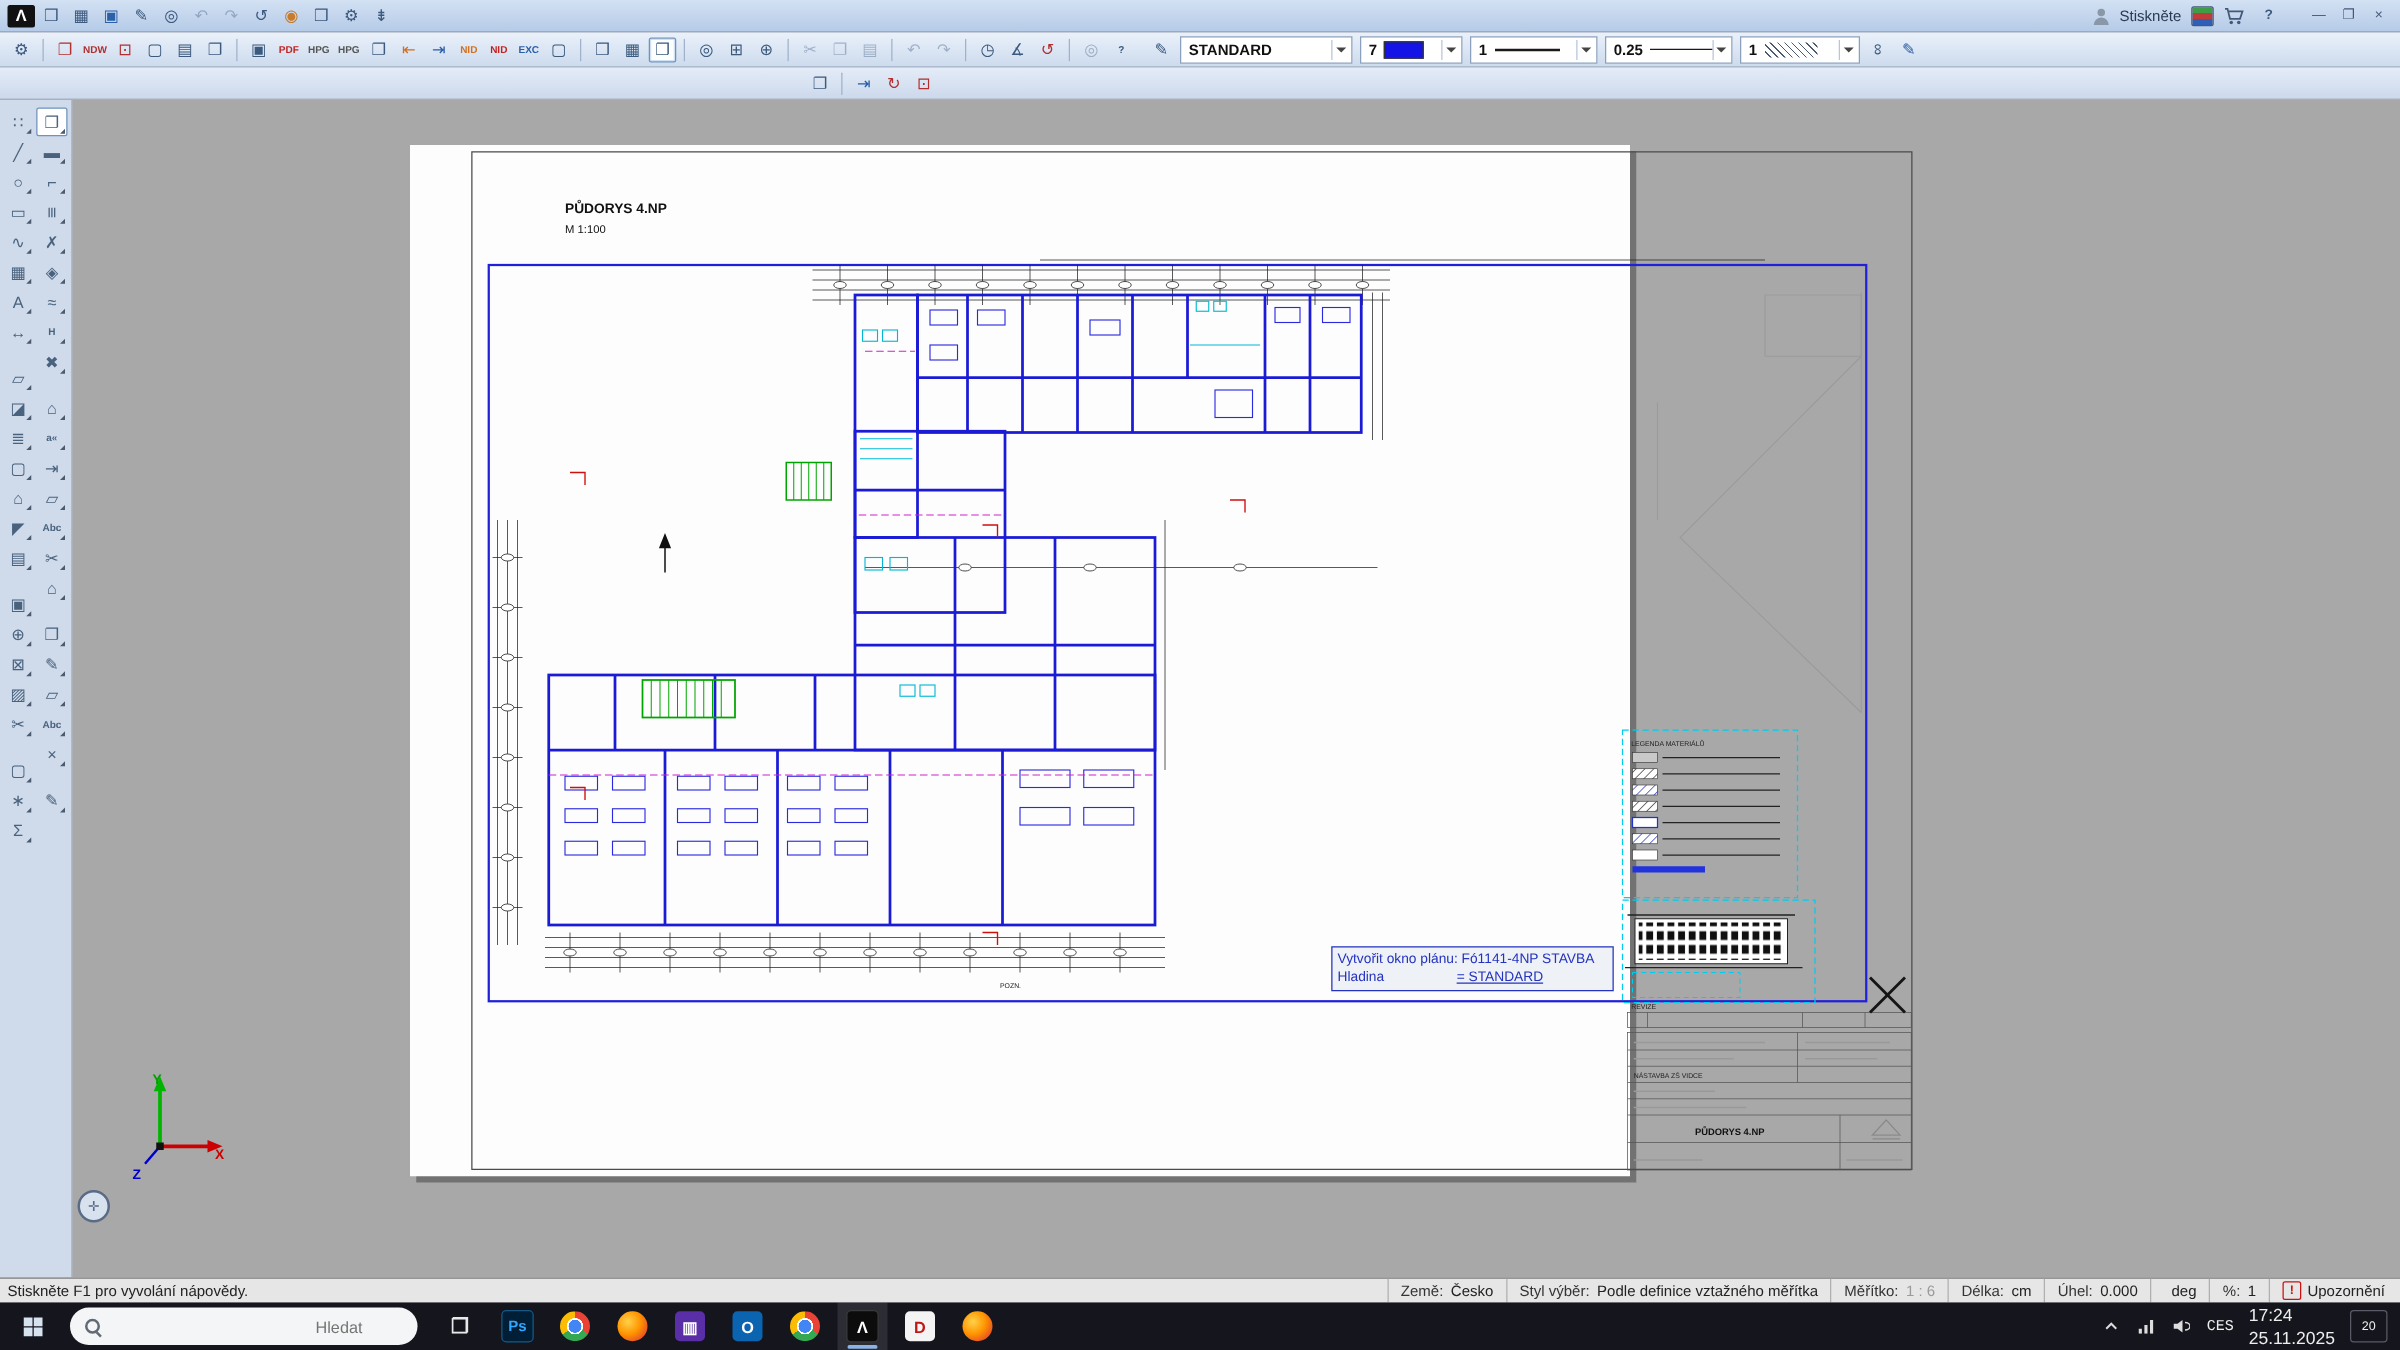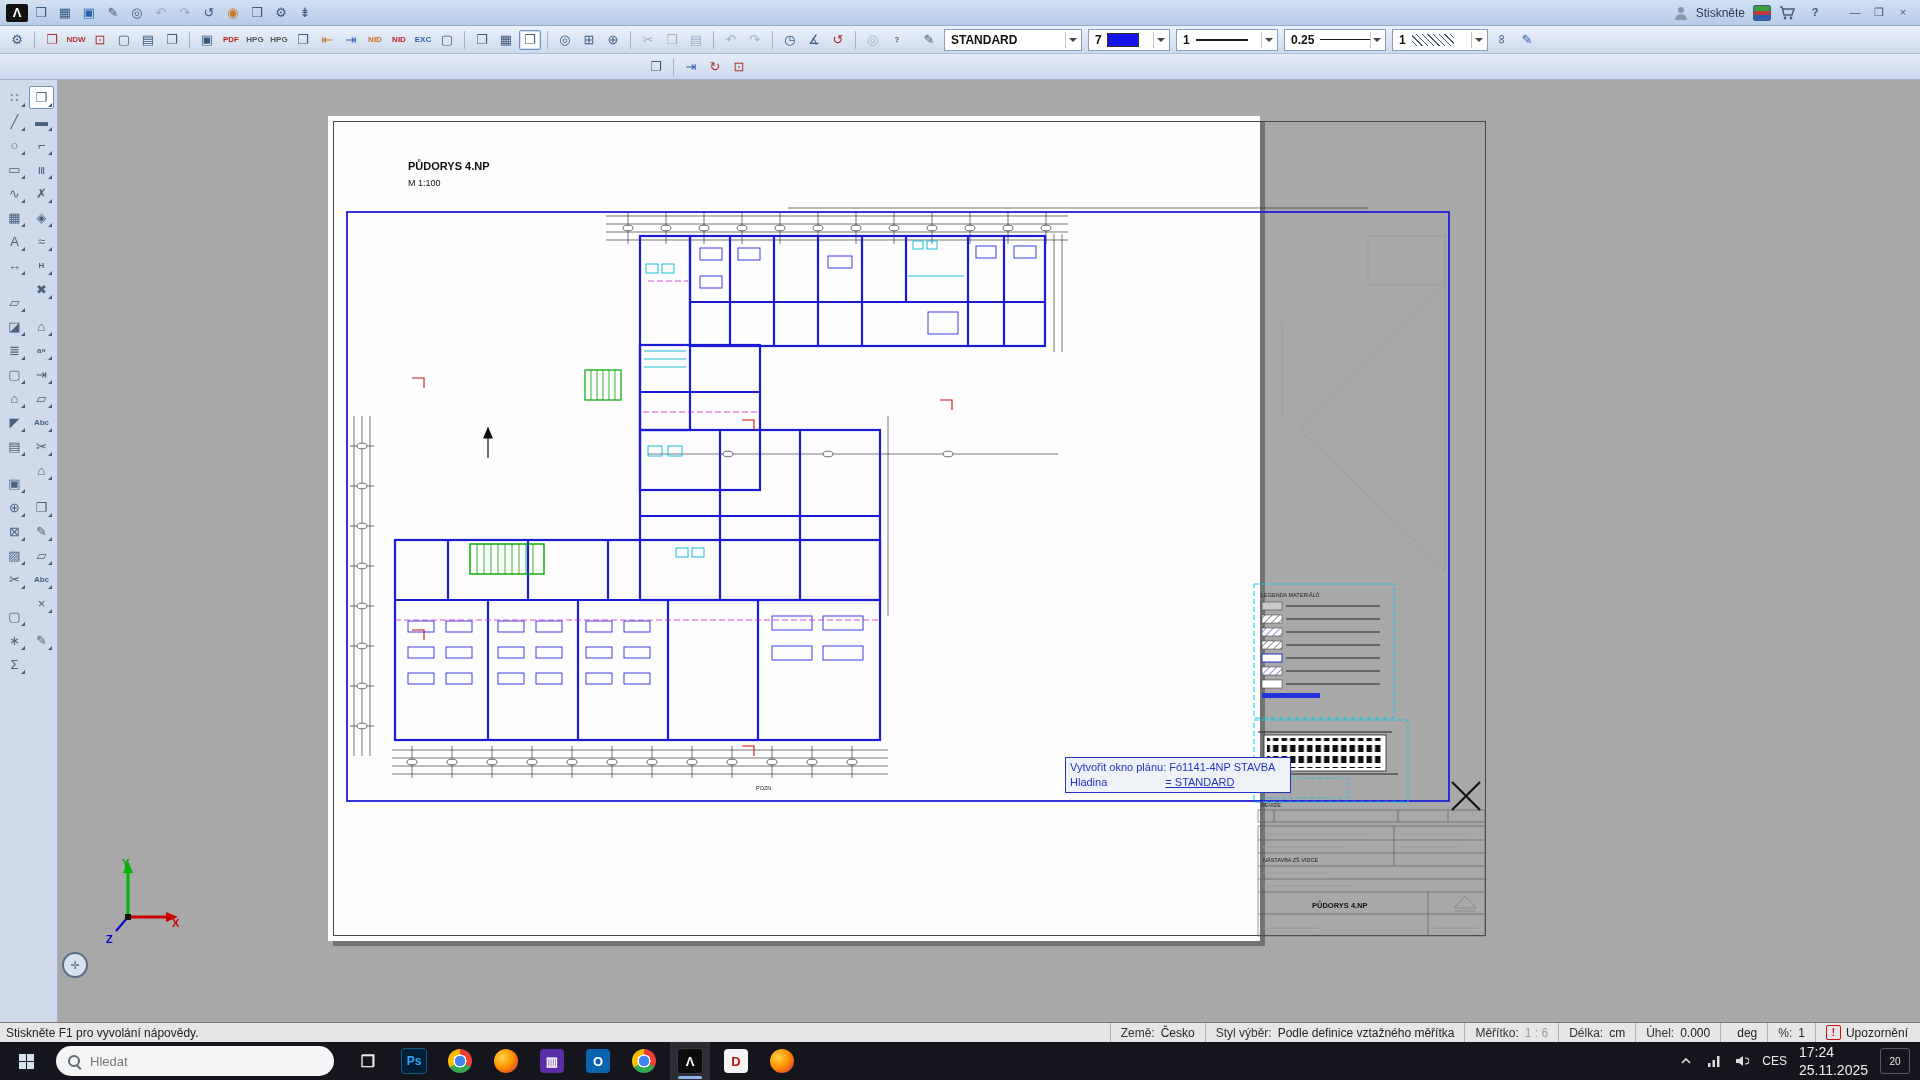--- a/index.html
+++ b/index.html
@@ -51,21 +51,21 @@
     display:flex;align-items:center;justify-content:center;padding:0;border-radius:2px;}
   .pbtn .g{font-size:13px;color:#49637f;line-height:1;}
   .pbtn.txt .g{font-size:8px;font-weight:bold;}
   .pbtn.sel{background:#fff;border:1px solid #6f93bd;}
   .pbtn.grp{margin-top:13px;}
   .pbtn .dd{position:absolute;right:1px;bottom:1px;width:0;height:0;
     border-left:4px solid transparent;border-bottom:4px solid #4a5a70;}
   
   .canvas{position:absolute;left:58px;top:80px;right:0;bottom:58px;background:#a8a8a8;overflow:hidden;}
   .sheet{position:absolute;left:270px;top:36px;width:932px;height:825px;background:#fdfdfd;
-    box-shadow:5px 5px 0 rgba(70,70,70,.55);}
+    box-shadow:5px 5px 0 rgba(70,70,70,.55);padding-left:44px;}
   .sheet svg{display:block;}
   .tooltip{position:absolute;left:1007px;top:677px;width:216px;border:1px solid #2433c0;
     background:#eef1f5;color:#2433c0;font-size:11px;padding:2px 4px;line-height:1.35;}
   .tooltip .row2{display:flex;}
   .tooltip .row2 .v{margin-left:58px;text-decoration:underline;}
   .hintbar{position:absolute;left:131px;top:914px;width:468px;height:20px;background:#fff;
     border:1px solid #333;font-weight:bold;font-size:12px;display:flex;align-items:center;justify-content:center;color:#000;}
   .axis{position:absolute;left:42px;top:775px;}
   .compass{position:absolute;left:4px;top:872px;width:22px;height:22px;border:2px solid #5a6b86;border-radius:50%;
     display:flex;align-items:center;justify-content:center;color:#5a6b86;font-size:11px;background:#d8e2ef;}
@@ -83,40 +83,40 @@
   
   .taskbar{position:absolute;left:0;top:1042px;width:1920px;height:38px;background:#15151e;
     display:flex;align-items:center;padding:0 4px;box-sizing:border-box;color:#e8e8e8;}
   .startbtn{width:44px;height:38px;display:flex;align-items:center;justify-content:center;background:transparent;border:none;}
   .winlogo{width:15px;height:15px;display:grid;grid-template-columns:7px 7px;grid-template-rows:7px 7px;gap:1px;}
   .winlogo i{background:#d7e2ef;}
   .searchpill{width:278px;height:30px;border-radius:15px;background:#f4f5f6;display:flex;align-items:center;
     gap:8px;padding:0 12px;margin:0 8px;box-sizing:border-box;}
   .mag{width:8px;height:8px;border:2px solid #5f6a75;border-radius:50%;position:relative;flex:none;}
   .mag::after{content:"";position:absolute;left:8px;top:8px;width:2px;height:5px;background:#5f6a75;transform:rotate(-45deg);}
-  .searchpill input{border:none;background:transparent;outline:none;font-size:13px;color:#444;width:200px;font-family:"Liberation Sans",sans-serif;}
+  .searchpill input{border:none;background:transparent;outline:none;font-size:13px;color:#444;width:200px;font-family:"Liberation Sans",sans-serif;text-align:right;}
   .apps{display:flex;align-items:center;gap:6px;margin-left:6px;}
   .app{width:40px;height:38px;background:transparent;border:none;display:flex;align-items:center;justify-content:center;position:relative;}
   .app .ai{width:24px;height:24px;display:flex;align-items:center;justify-content:center;
     font-size:13px;font-weight:bold;border-radius:4px;color:#fff;}
   .app.tv .ai{color:#e8e8e8;font-size:16px;}
   .app.ps .ai{background:#001e36;color:#31a8ff;border:1px solid #155a86;font-size:12px;}
   .app.ball-chrome .ai{border-radius:50%;
     background:radial-gradient(circle at 50% 50%,#4285f4 0 30%,#fff 31% 38%,transparent 39%),
     conic-gradient(#ea4335 0 33%,#34a853 33% 66%,#fbbc05 66% 100%);}
   .app.ball-ff .ai{border-radius:50%;background:radial-gradient(circle at 35% 35%,#ffd24a,#ff9500 45%,#e3442b 85%);}
   .app.purple .ai{background:#5a2ea6;}
   .app.outlook .ai{background:#0a64b0;}
   .app.allplan .ai{background:#0c0c0c;border:1px solid #3a3a3a;}
   .app.dtool .ai{background:#f4f4f4;color:#c01818;}
   .app.active::after{content:"";position:absolute;left:8px;bottom:1px;width:24px;height:3px;background:#8ab4e8;border-radius:2px;}
   .app.active{background:rgba(255,255,255,.10);}
   .tray{margin-left:auto;display:flex;align-items:center;gap:12px;padding-right:6px;}
   .tray .tico{display:flex;align-items:center;justify-content:center;width:16px;height:16px;}
-  .lang{font-size:12px;color:#eee;}
+  .lang{font-size:12px;color:#eee;font-family:Liberation Mono, monospace;}
   .clock{text-align:left;font-size:14px;line-height:1.3;color:#eee;}
   .badge{min-width:22px;height:24px;border:1px solid #5a5a66;border-radius:3px;display:flex;align-items:center;
     justify-content:center;font-size:10px;color:#eee;padding:0 3px;}
 </style>
 </head>
 <body>
 
 <div class="titlebar">
   <div class="qa">
     <div class="logo">Λ</div>

